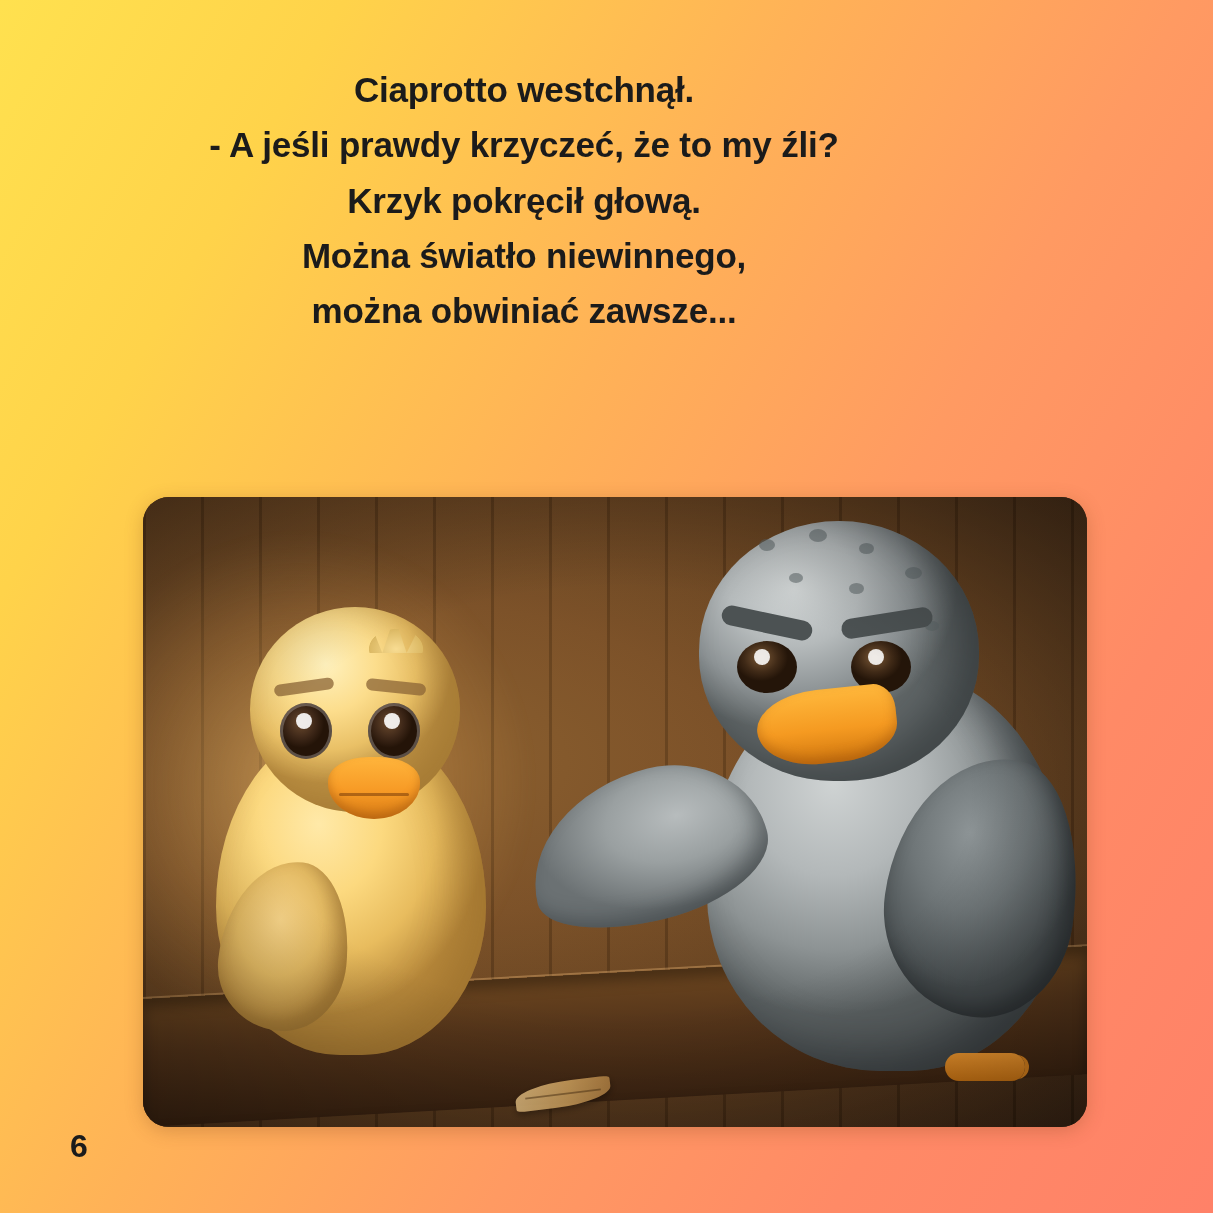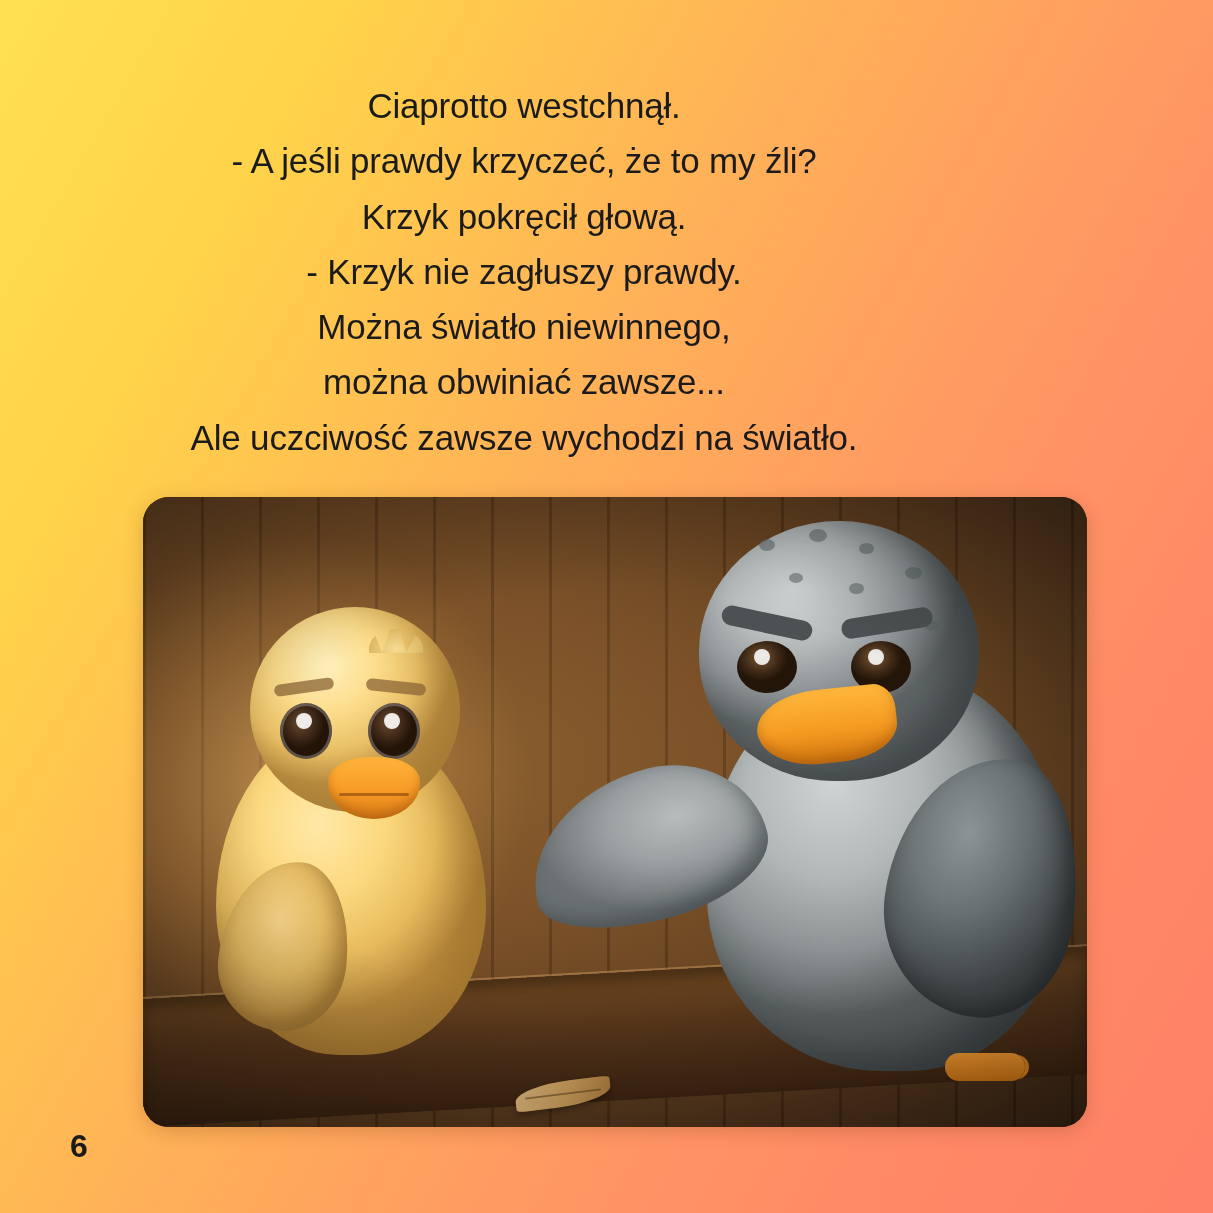--- a/index.html
+++ b/index.html
@@ -15,27 +15,27 @@
   .page {
     position: relative;
     width: 1213px;
     height: 1213px;
     background: linear-gradient(120deg, #ffe14f 0%, #ffd34a 18%, #ffb257 42%, #ff9a62 62%, #ff8a66 80%, #ff8168 100%);
     box-sizing: border-box;
     overflow: hidden;
   }
   .story-text {
     position: absolute;
-    top: 78px;
+    top: 62px;
     left: 0;
     width: 1048px;
     text-align: center;
     color: #1b1b1b;
     font-size: 35px;
-    font-weight: normal;
+    font-weight: bold;
     line-height: 1.58;
     letter-spacing: -0.2px;
     padding: 0 60px;
     box-sizing: border-box;
   }
   .story-line {
     display: block;
     white-space: nowrap;
   }
   .illustration {
@@ -334,24 +334,22 @@
 </style>
 </head>
 <body>
 
 <div class="page">
 
   <div class="story-text">
     <span class="story-line">Ciaprotto westchnął.</span>
     <span class="story-line">- A jeśli prawdy krzyczeć, że to my źli?</span>
     <span class="story-line">Krzyk pokręcił głową.</span>
-    <span class="story-line">- Krzyk nie zagłuszy prawdy.</span>
     <span class="story-line">Można światło niewinnego,</span>
     <span class="story-line">można obwiniać zawsze...</span>
-    <span class="story-line">Ale uczciwość zawsze wychodzi na światło.</span>
   </div>
 
   <div class="illustration">
     <div class="wall"></div>
     <div class="wall-glow"></div>
 
     <div class="table-edge"></div>
     <div class="table"></div>
     <div class="feather"></div>
 

